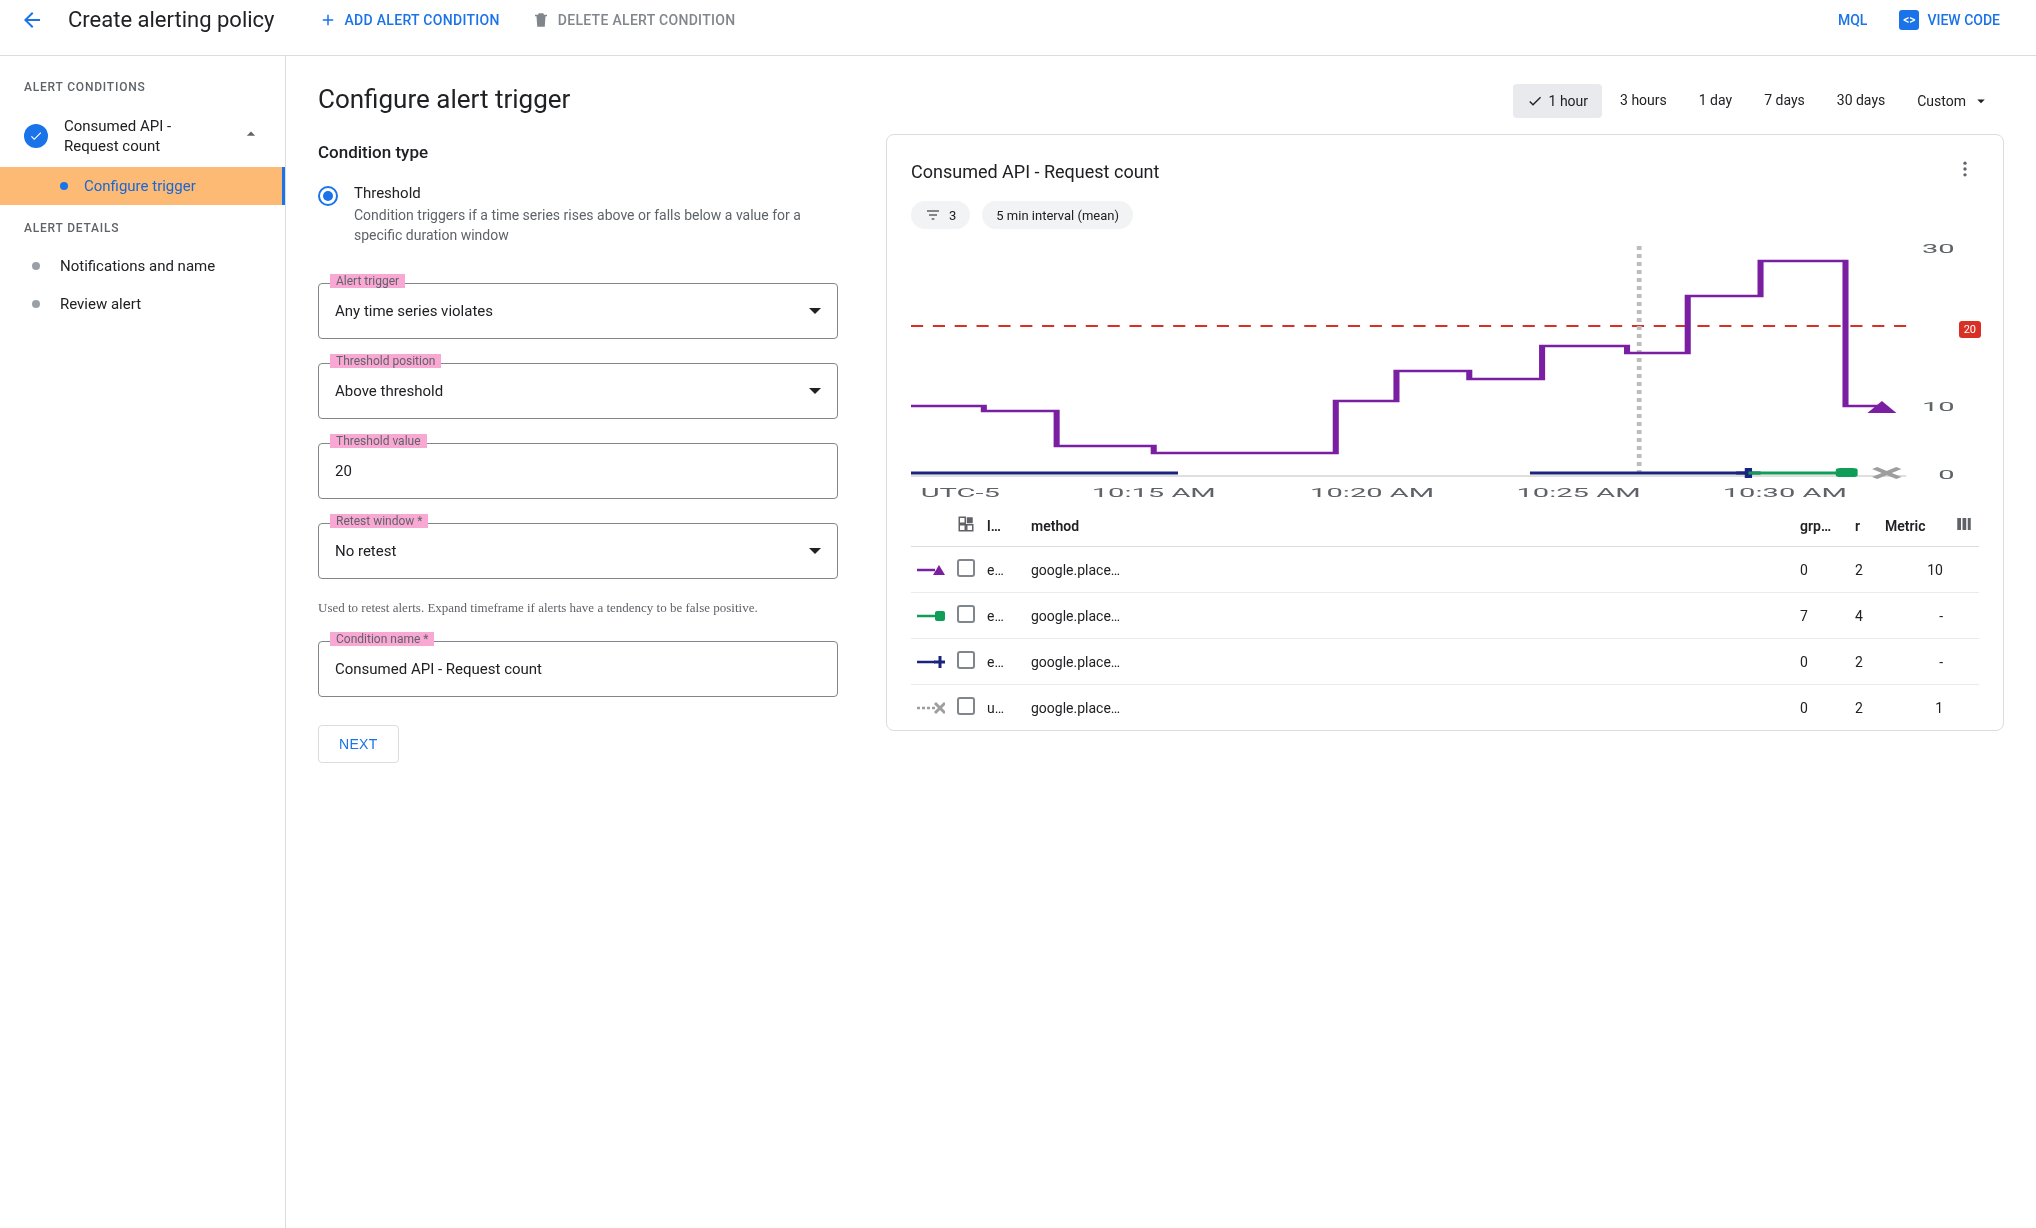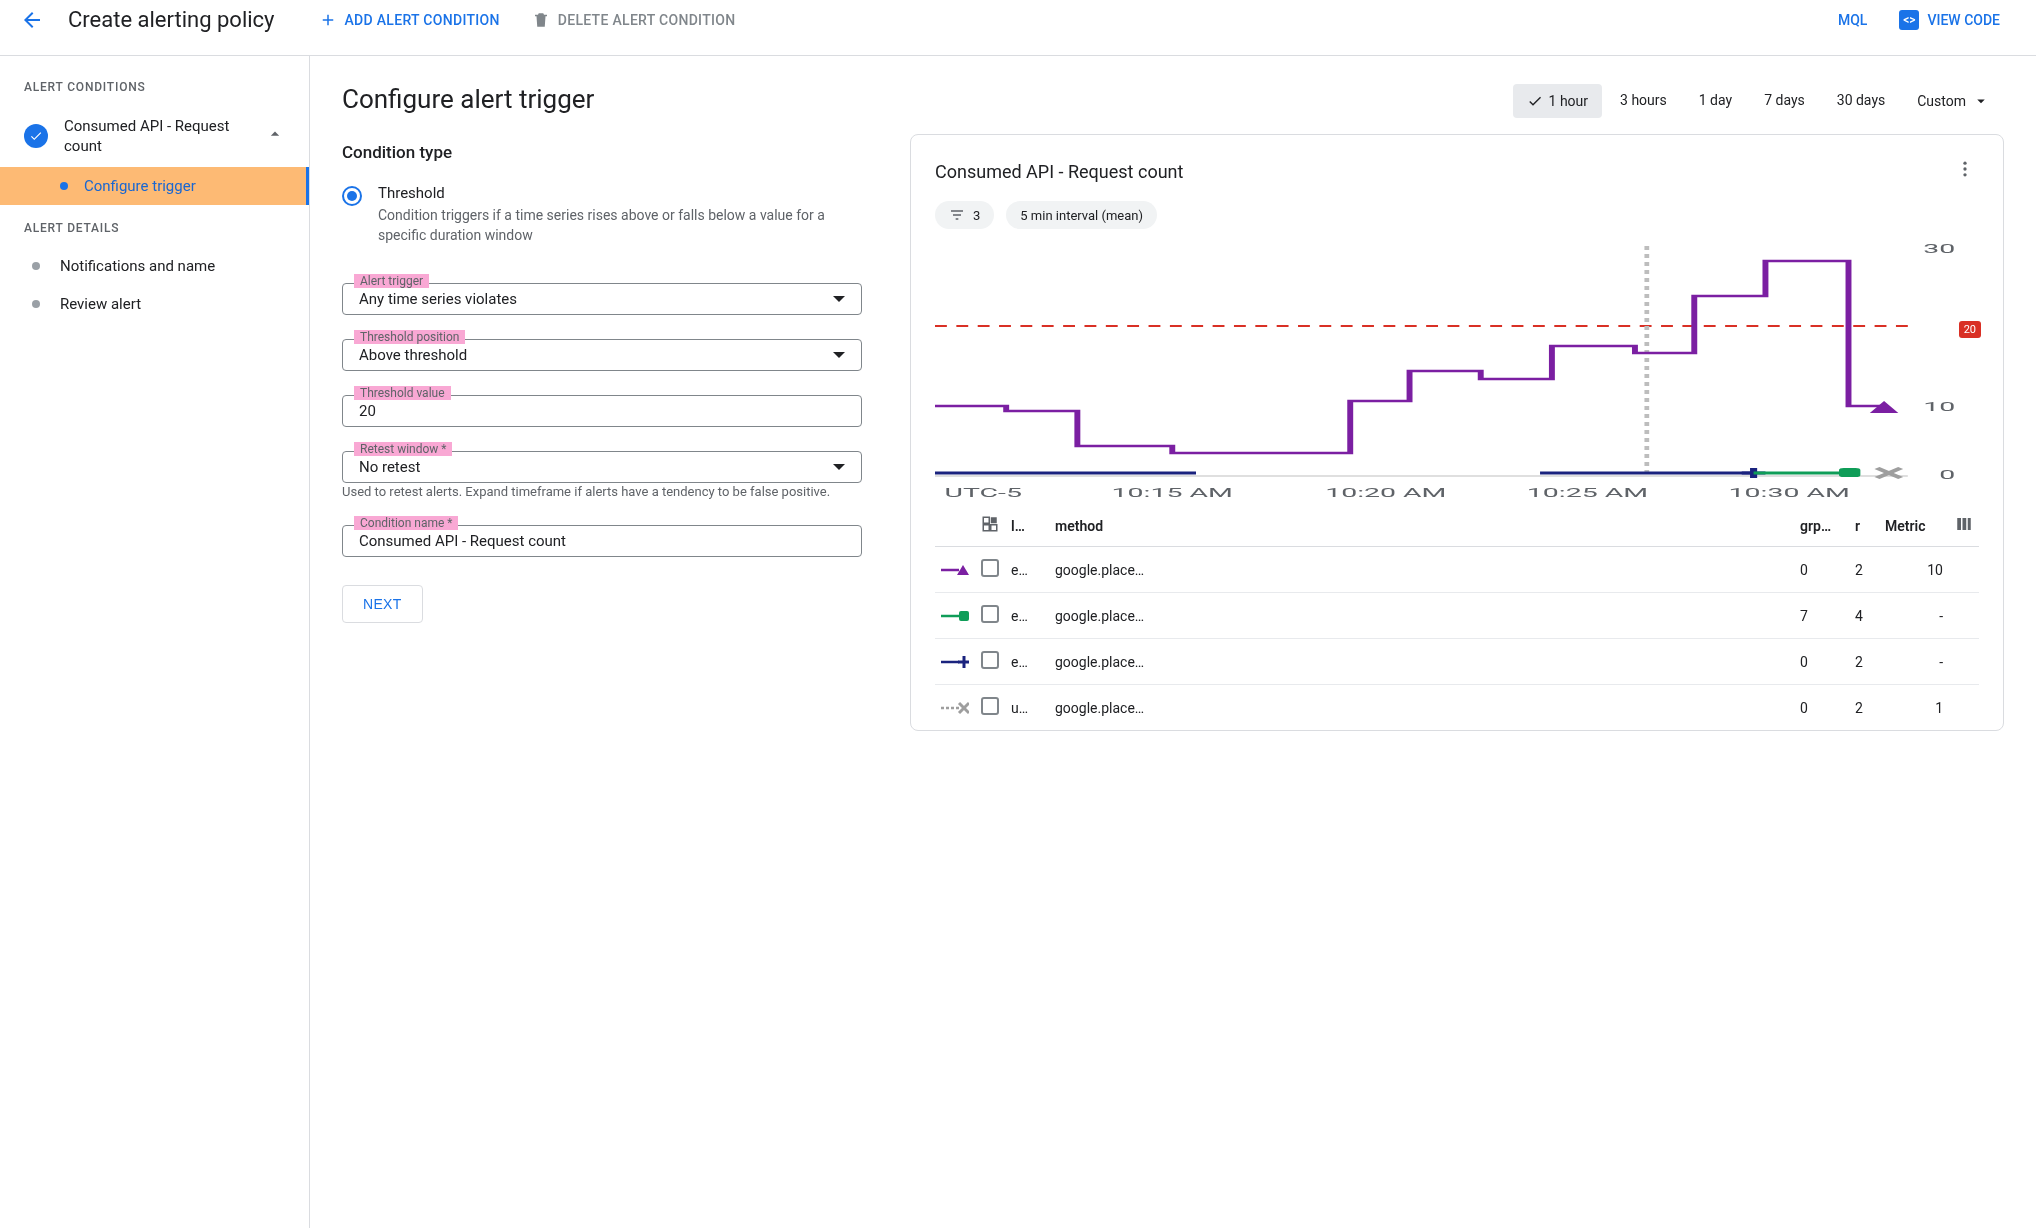--- a/index.html
+++ b/index.html
@@ -24,21 +24,21 @@
   .topbar h1 { font-size:22px; font-weight:400; margin:0 24px 0 8px; }
   .topbar .action { display:flex; align-items:center; gap:8px; padding:8px 12px; text-transform:uppercase; font-weight:500; letter-spacing:.3px; cursor:pointer; font-size:14px; }
   .topbar .action.add { color:var(--blue); }
   .topbar .action.del { color:var(--grey-600); }
   .topbar .spacer { flex:1; }
   .topbar .mql { color:var(--blue); font-weight:500; padding:8px 12px; cursor:pointer; }
   .topbar .viewcode { color:var(--blue); font-weight:500; display:flex; align-items:center; gap:8px; padding:8px 12px; cursor:pointer; }
   .viewcode .ic { width:20px; height:20px; background:var(--blue); border-radius:3px; display:flex; align-items:center; justify-content:center; color:#fff; font-size:12px; }
   
   .page { display:flex; min-height:calc(100vh - 56px); }
-  .side { width:310px; border-right:1px solid var(--grey-300); padding:24px 0; }
+  .side { width:286px; border-right:1px solid var(--grey-300); padding:24px 0; }
   .side-hdr { font-size:12px; letter-spacing:.8px; color:var(--grey-700); font-weight:500; padding:0 24px 12px 24px; }
   .side-item { display:flex; align-items:center; gap:16px; padding:10px 24px 10px 24px; font-size:15px; color:var(--grey-900); cursor:pointer; position:relative; }
   .side-item .ic { width:24px; height:24px; display:flex; align-items:center; justify-content:center; flex:none; }
   .side-item.parent .chev { margin-left:auto; color:var(--grey-700); }
   .side-item.active { background:#fdba74; color:var(--blue); font-weight:400;align-items:center; }
   .side-item.active::after { content:""; position:absolute; right:0; top:0; bottom:0; width:3px; background:var(--blue); }
   .side-item.child { padding-left:60px; }
   .side-item.child .bullet { width:8px; height:8px; border-radius:50%; background:var(--blue); flex:none; }
   .side-item.child.active { color:var(--blue-dark); }
   .side-item .dot { width:8px; height:8px; border-radius:50%; background:var(--grey-500); flex:none; }
@@ -50,23 +50,23 @@
   .form-col h2 { font-size:26px; font-weight:400; margin:0 0 28px 0; }
   .form-col h3 { font-size:17px; font-weight:500; margin:0 0 16px 0; }
   .radio-opt { display:flex; gap:16px; padding:6px 0 14px 0; cursor:pointer; }
   .radio { width:20px; height:20px; border:2px solid var(--grey-600); border-radius:50%; flex:none; position:relative; margin-top:2px; }
   .radio.sel { border-color:var(--blue); }
   .radio.sel::after { content:""; position:absolute; inset:3px; border-radius:50%; background:var(--blue); }
   .radio-opt .t { font-size:15px; }
   .radio-opt .d { color:var(--grey-700); font-size:14px; margin-top:4px; line-height:1.4; }
   .field { position:relative; margin-top:24px; }
   .field label { position:absolute; top:-9px; left:12px; background:#f9a8d4; padding:0 6px; font-size:12px; color:var(--grey-700); }
-  .field .box { border:1px solid var(--grey-600); border-radius:4px; height:32px; display:flex; align-items:center; padding:0 16px; font-size:15px; }
+  .field .box { border:1px solid var(--grey-600); border-radius:4px; height:56px; display:flex; align-items:center; padding:0 16px; font-size:15px; }
   .field.select .box::after { content:""; margin-left:auto; border:6px solid transparent; border-top-color:var(--grey-900); transform:translateY(3px); }
-  .helper { font-size:13px; color:var(--grey-700); margin-top:0; line-height:1.4; }
+  .helper { font-size:13px; color:var(--grey-700); margin-top:20px; line-height:1.4;font-family:Liberation Serif, serif; }
   .next-btn { margin-top:28px; border:1px solid var(--grey-300); background:#fff; color:var(--blue); font-weight:500; font-size:14px; padding:10px 20px; border-radius:4px; cursor:pointer; letter-spacing:.3px; }
   
   .right-col { flex:1; min-width:0; }
   .range-row { display:flex; gap:4px; justify-content:flex-end; margin-bottom:16px; font-size:14px; }
   .range-btn { padding:8px 14px; border-radius:4px; cursor:pointer; color:var(--grey-900); }
   .range-btn.sel { background:var(--grey-200); display:flex; align-items:center; gap:6px; }
   .range-btn.custom { display:flex; align-items:center; gap:6px; }
   .card { border:1px solid var(--grey-300); border-radius:8px; padding:20px 24px 0 24px; }
   .card-title { display:flex; align-items:center; font-size:18px; font-weight:400; margin-bottom:14px; }
   .card-title .more { margin-left:auto; color:var(--grey-700); cursor:pointer; padding:4px; }

